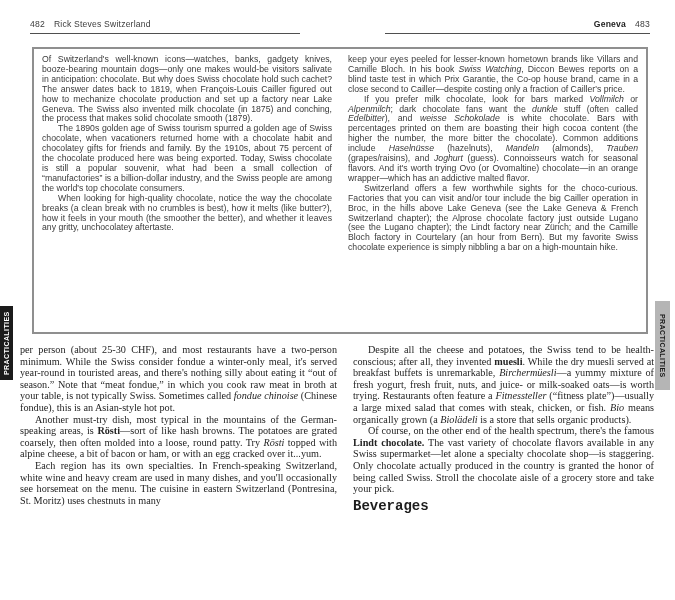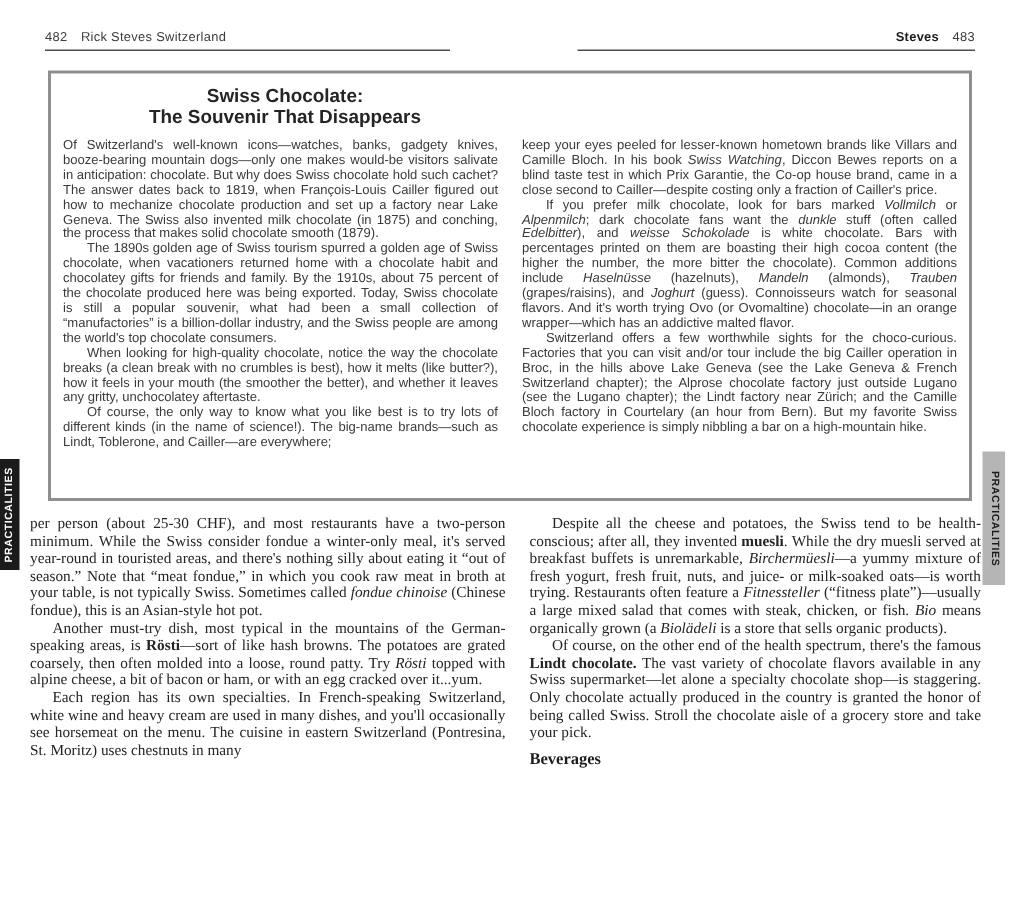--- a/index.html
+++ b/index.html
@@ -31,22 +31,22 @@
   .box p.np{text-indent:0;}
 
   
   .body-cols{position:absolute;left:20px;top:344px;width:634px;height:252px;
              display:flex;gap:16px;overflow:hidden;}
   .col{text-align:justify;font-size:10.2px;line-height:11.6px;color:#242424;}
   .col-left{width:317px;}
   .col-right{width:301px;}
   .col p{margin:0;text-indent:15px;}
   .col p.np{text-indent:0;}
-  .subhead{font-family:Liberation Serif, serif;font-weight:bold;
-           font-size:11px;color:#1d1d1d;margin:6px 0 2px 0;}
+  .subhead{font-family:Liberation Mono, monospace;font-weight:bold;
+           font-size:14px;color:#1d1d1d;margin:6px 0 2px 0;}
 
   
   .tab{position:absolute;font-family:"Liberation Sans",sans-serif;font-weight:bold;
        font-size:7px;letter-spacing:.4px;display:flex;align-items:center;
        justify-content:center;writing-mode:vertical-rl;}
   .tab-left{left:0;top:306px;width:13px;height:74px;
             background:var(--tab-left-bg,#1b1b1b);color:var(--tab-left-text,#fff);
             transform:rotate(180deg);}
   .tab-right{left:655px;top:301px;width:15px;height:89px;
              background:var(--tab-right-bg,#b5b5b5);color:var(--tab-right-text,#1b1b1b);}
@@ -55,35 +55,30 @@
 <body>
 
 <div class="page">
 
   <div class="hdr hdr-left">
     <span class="pgnum">482</span><span>Rick Steves Switzerland</span>
   </div>
   <div class="rule rule-left"></div>
 
   <div class="hdr hdr-right">
-    <span class="b">Steves</span><span class="pgnum-r">483</span>
+    <span class="b">Geneva</span><span class="pgnum-r">483</span>
   </div>
   <div class="rule rule-right"></div>
 
   <div class="box">
-    <div class="box-title">
-      <div>Swiss Chocolate:</div>
-      <div>The Souvenir That Disappears</div>
-    </div>
     <div class="box-cols">
       <div class="bcol">
         <p class="np">Of Switzerland's well-known icons—watches, banks, gadgety knives, booze-bearing mountain dogs—only one makes would-be visitors salivate in anticipation: chocolate. But why does Swiss chocolate hold such cachet? The answer dates back to 1819, when François-Louis Cailler figured out how to mechanize chocolate production and set up a factory near Lake Geneva. The Swiss also invented milk chocolate (in 1875) and conching, the process that makes solid chocolate smooth (1879).</p>
         <p>The 1890s golden age of Swiss tourism spurred a golden age of Swiss chocolate, when vacationers returned home with a chocolate habit and chocolatey gifts for friends and family. By the 1910s, about 75 percent of the chocolate produced here was being exported. Today, Swiss chocolate is still a popular souvenir, what had been a small collection of “manufactories” is a billion-dollar industry, and the Swiss people are among the world's top chocolate consumers.</p>
         <p>When looking for high-quality chocolate, notice the way the chocolate breaks (a clean break with no crumbles is best), how it melts (like butter?), how it feels in your mouth (the smoother the better), and whether it leaves any gritty, unchocolatey aftertaste.</p>
-        <p>Of course, the only way to know what you like best is to try lots of different kinds (in the name of science!). The big-name brands—such as Lindt, Toblerone, and Cailler—are everywhere;</p>
       </div>
       <div class="bcol">
         <p class="np">keep your eyes peeled for lesser-known hometown brands like Villars and Camille Bloch. In his book <i>Swiss Watching</i>, Diccon Bewes reports on a blind taste test in which Prix Garantie, the Co-op house brand, came in a close second to Cailler—despite costing only a fraction of Cailler's price.</p>
         <p>If you prefer milk chocolate, look for bars marked <i>Vollmilch</i> or <i>Alpenmilch</i>; dark chocolate fans want the <i>dunkle</i> stuff (often called <i>Edelbitter</i>), and <i>weisse Schokolade</i> is white chocolate. Bars with percentages printed on them are boasting their high cocoa content (the higher the number, the more bitter the chocolate). Common additions include <i>Haselnüsse</i> (hazelnuts), <i>Mandeln</i> (almonds), <i>Trauben</i> (grapes/raisins), and <i>Joghurt</i> (guess). Connoisseurs watch for seasonal flavors. And it's worth trying Ovo (or Ovomaltine) chocolate—in an orange wrapper—which has an addictive malted flavor.</p>
         <p>Switzerland offers a few worthwhile sights for the choco-curious. Factories that you can visit and/or tour include the big Cailler operation in Broc, in the hills above Lake Geneva (see the Lake Geneva &amp; French Switzerland chapter); the Alprose chocolate factory just outside Lugano (see the Lugano chapter); the Lindt factory near Zürich; and the Camille Bloch factory in Courtelary (an hour from Bern). But my favorite Swiss chocolate experience is simply nibbling a bar on a high-mountain hike.</p>
       </div>
     </div>
   </div>
 
   <div class="body-cols">

